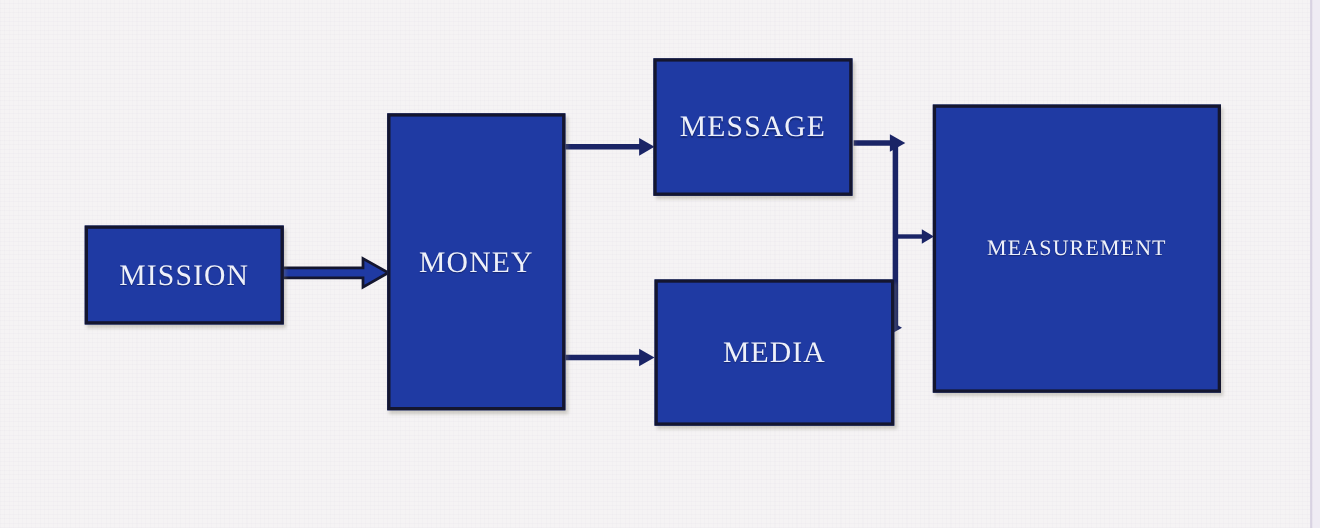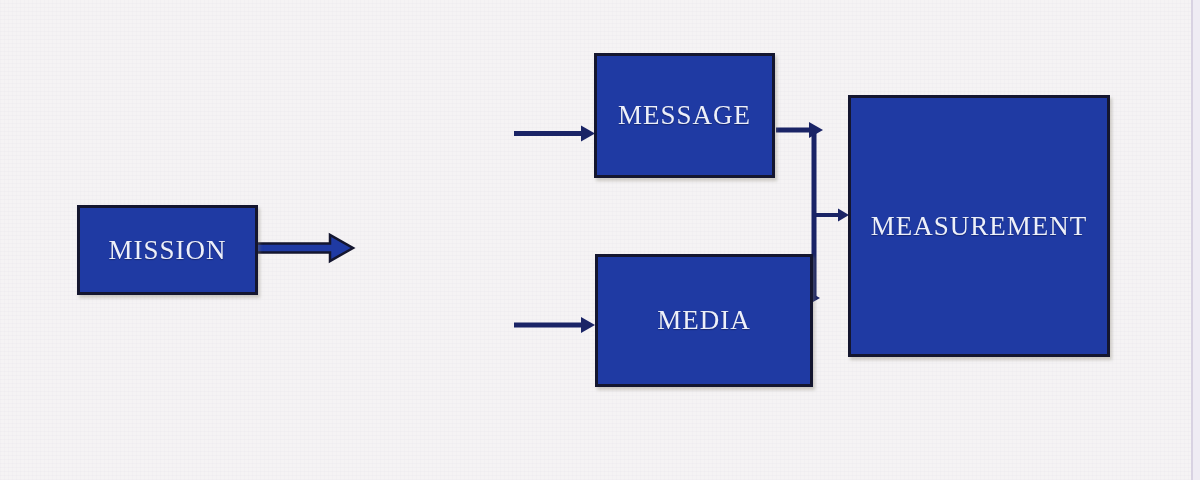--- a/index.html
+++ b/index.html
@@ -48,21 +48,21 @@
     font-size: 27px;
     letter-spacing: 1px;
     white-space: nowrap;
     text-shadow: 0 1px 1px rgba(10,15,50,0.45);
   }
   .node-mission     { left: 77px;  top: 205px; width: 181px; height: 90px;  }
   .node-money       { left: 352px; top: 103px; width: 162px; height: 270px; }
   .node-message     { left: 594px; top: 53px;  width: 181px; height: 125px; }
   .node-media       { left: 595px; top: 254px; width: 218px; height: 133px; }
   .node-measurement { left: 848px; top: 95px;  width: 262px; height: 262px; }
-  .node-measurement .label { font-size: 27px; }
+  .node-measurement .label { font-size: 20px; }
   .page-edge-zone {
     position: absolute;
     left: 1193px;
     top: 0;
     width: 7px;
     height: 480px;
     background: #efecf4;
   }
   .page-edge-line {
     position: absolute;
@@ -97,20 +97,23 @@
     <polygon points="806,290 820,298 806,306" fill="#1a2466"></polygon>
 
     <line x1="814" y1="215" x2="839" y2="215" stroke="#1a2466" stroke-width="4"></line>
     <polygon points="838,208.5 849,215 838,221.5" fill="#1a2466"></polygon>
   </svg>
 
   <div class="node node-mission">
     <span class="label">MISSION</span>
   </div>
 
+  <div class="node node-money">
+    <span class="label">MONEY</span>
+  </div>
 
   <div class="node node-message">
     <span class="label">MESSAGE</span>
   </div>
 
   <div class="node node-media">
     <span class="label">MEDIA</span>
   </div>
 
   <div class="node node-measurement">

